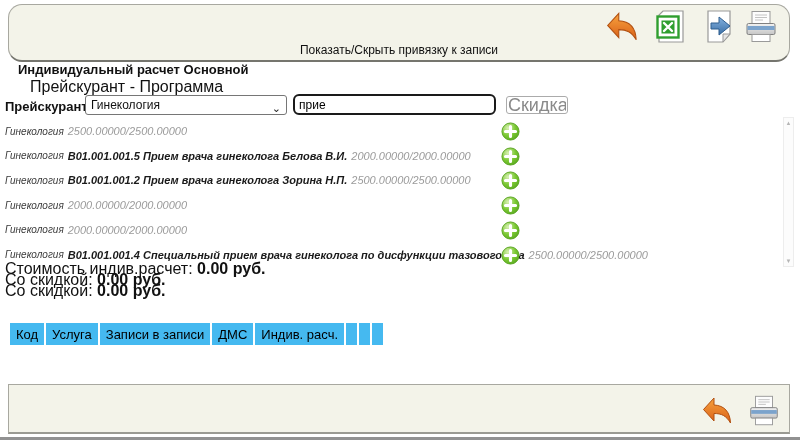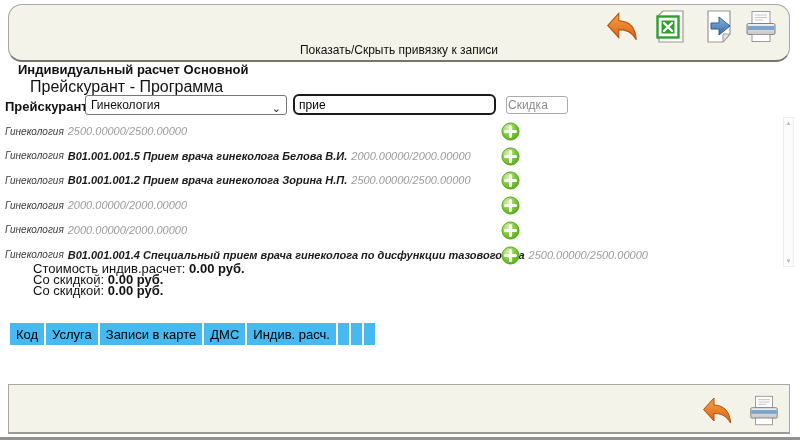--- a/index.html
+++ b/index.html
@@ -22,40 +22,40 @@
   
   .ctl-label{position:absolute;left:5px;top:99px;font-size:13px;font-weight:bold;}
   .select{position:absolute;left:85px;top:95px;width:202px;height:20px;box-sizing:border-box;
           border:1px solid #767676;border-radius:3px;background:#fff;font-size:12px;
           line-height:18px;padding:0 18px 0 5px;cursor:pointer;}
   .select .chev{position:absolute;right:5px;top:3px;font-size:11px;color:#222;}
   .search-input{position:absolute;left:293px;top:94px;width:203px;height:21px;box-sizing:border-box;
           border:2px solid #1a1a1a;border-radius:6px;font-size:12px;padding:0 4px;
           font-family:Liberation Sans, sans-serif;outline:none;}
   .discount-input{position:absolute;left:506px;top:96px;width:62px;height:18px;box-sizing:border-box;
-          border:1px solid #ababab;border-radius:3px;font-size:12px;padding:0 1px;color:#333;
+          border:1px solid #ababab;border-radius:3px;font-size:18px;padding:0 1px;color:#333;
           font-family:"Liberation Sans",sans-serif;outline:none;}
   .discount-input::placeholder{color:#8a8a8a;opacity:1;}
 
   
   .svc-row{position:absolute;left:5px;height:24px;display:flex;align-items:center;
            font-style:italic;font-size:11px;white-space:nowrap;}
   .svc-prefix{font-size:10px;color:#3a3a3a;margin-right:4px;}
   .svc-main{font-weight:bold;color:#1a1a1a;margin-right:4px;}
   .svc-price{color:#9b9b9b;}
   .plus-btn{position:absolute;left:501px;width:19px;height:19px;cursor:pointer;}
 
   
   .vscroll{position:absolute;left:783px;top:117px;width:11px;height:150px;background:#fcfcfc;
            border:1px solid #ededed;box-sizing:border-box;cursor:pointer;}
   .vscroll .arr{position:absolute;left:0;right:0;text-align:center;font-size:6px;color:#b5b5b5;line-height:8px;}
   .vscroll .up{top:1px;} .vscroll .down{bottom:1px;}
 
   
-  .summary{position:absolute;left:5px;top:263px;font-size:13px;line-height:11.2px;margin-left:28px;}
+  .summary{position:absolute;left:5px;top:263px;font-size:16px;line-height:11.2px;}
   .summary b{font-weight:bold;}
 
   
   .svc-table{position:absolute;left:8px;top:321px;border-collapse:separate;border-spacing:2px;}
   .svc-table th{background:#45b9f0;font-size:13px;font-weight:normal;color:#000;
                 padding:2px 6px;height:18px;white-space:nowrap;}
   .svc-table th.empty{padding:2px 3px;min-width:5px;}
   .svc-table td.actions{background:#f1f1ee;border:1px solid #cfcfcf;height:22px;
                 text-align:center;font-size:13px;font-weight:bold;padding:2px 8px;white-space:nowrap;}
   .action-link{cursor:pointer;}
@@ -214,21 +214,21 @@
     <div><span>Стоимость индив.расчет: </span><b>0.00 руб.</b></div>
     <div><span>Со скидкой: </span><b>0.00 руб.</b></div>
     <div><span>Со скидкой: </span><b>0.00 руб.</b></div>
   </div>
 
   <table class="svc-table">
     <tbody>
         <tr>
       <th>Код</th>
       <th>Услуга</th>
-      <th>Записи в карте</th>
+      <th>Записи в записи</th>
       <th>ДМС</th>
       <th>Индив. расч.</th>
       <th class="empty"></th>
       <th class="empty"></th>
       <th class="empty"></th>
     </tr>
   </tbody>
     </table>
 
   <div class="bar bottom"></div>

